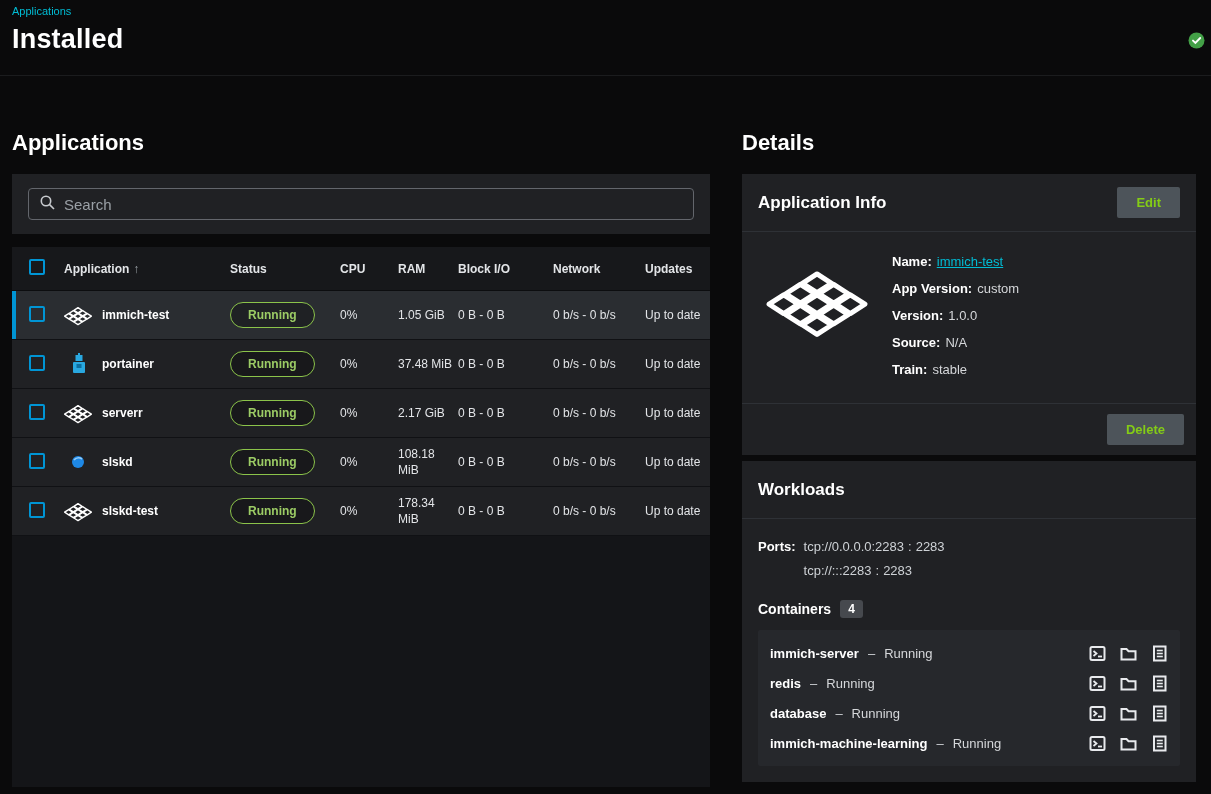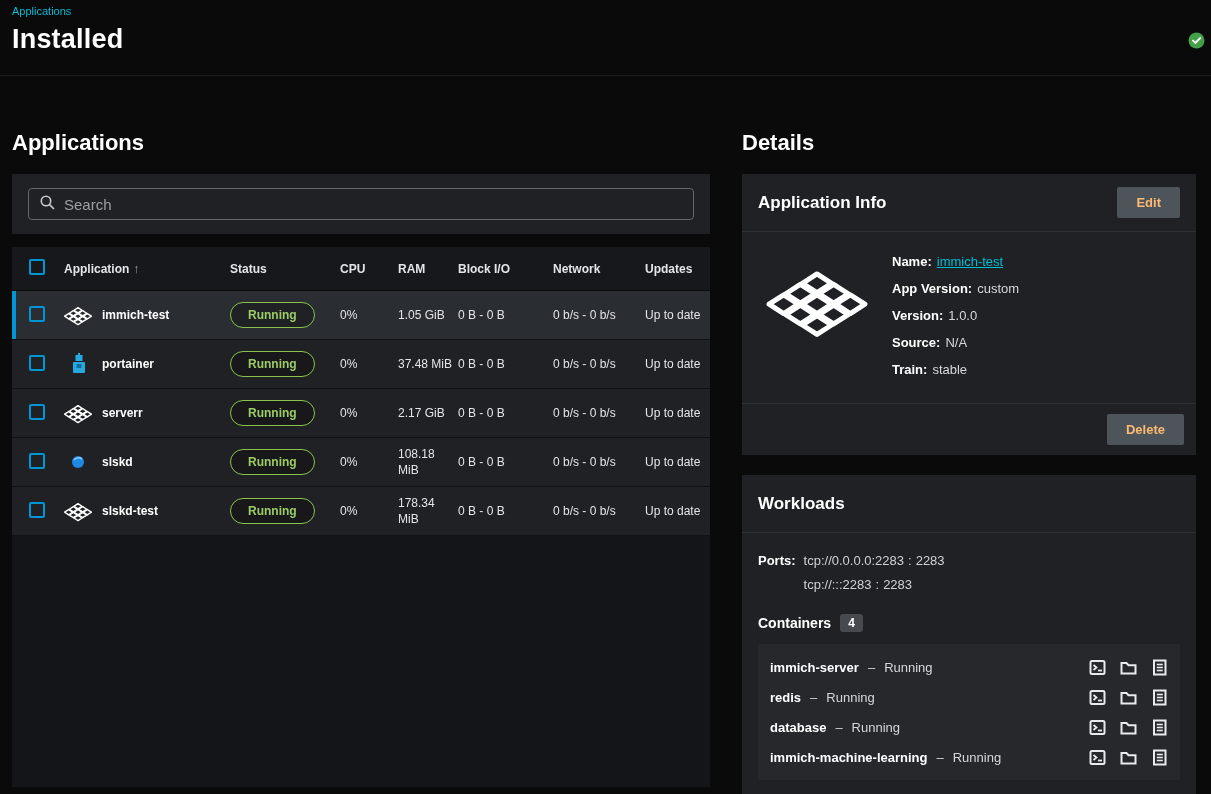--- a/index.html
+++ b/index.html
@@ -41,24 +41,24 @@
   .cell { }
   .c-check { padding-left:17px; }
   .checkbox { display:inline-block; width:16px; height:16px; border:2px solid #0095d5; border-radius:2px; background:transparent; cursor:pointer; }
   .c-app { display:flex; align-items:center; gap:10px; font-weight:bold; color:#ffffff; }
   .app-icon { width:28px; height:28px; display:inline-flex; align-items:center; justify-content:center; flex:0 0 auto; }
   .sort-arrow { color:#9aa0a6; font-weight:normal; margin-left:4px; font-size:12px; }
   .pill { display:inline-block; border:1px solid #8bc34a; color:#9ccc65; font-weight:bold; font-size:12px; padding:5px 17px; border-radius:15px; background:rgba(0,0,0,0.25); }
   .c-ram { line-height:16px; }
 
   
-  .card { background:#202124; margin-bottom:20px; }
+  .card { background:#202124; margin-bottom:6px; }
   .card-header { display:flex; align-items:center; justify-content:space-between; padding:12px 16px; height:58px; border-bottom:1px solid #2e3136; }
   .card-title { font-size:17px; font-weight:bold; color:#ffffff; }
-  .btn { background:#4d545a; color:#fdba74; border:none; font-family:"Liberation Sans",sans-serif; font-size:13px; font-weight:bold; padding:8px 19px; border-radius:2px; cursor:pointer; }
+  .btn { background:#4d545a; color:#84cc16; border:none; font-family:"Liberation Sans",sans-serif; font-size:13px; font-weight:bold; padding:8px 19px; border-radius:2px; cursor:pointer; }
   .card-body { padding:16px; }
   .appinfo-body { display:flex; gap:16px; padding:14px 16px 20px 16px; }
   .bigicon { width:118px; flex:0 0 auto; display:flex; align-items:flex-start; justify-content:center; padding-top:4px; }
   .fields { flex:1; padding-top:2px; }
   .field { font-size:13px; line-height:27px; }
   .flabel { font-weight:bold; color:#ffffff; margin-right:5px; }
   .fvalue { color:#d5d7da; }
   a.link-cyan { color:#00bcd4; text-decoration:underline; cursor:pointer; }
   a.link-gray { color:#ced2d6; cursor:pointer; }
   .card-footer { border-top:1px solid #2e3136; padding:10px 12px; text-align:right; }

